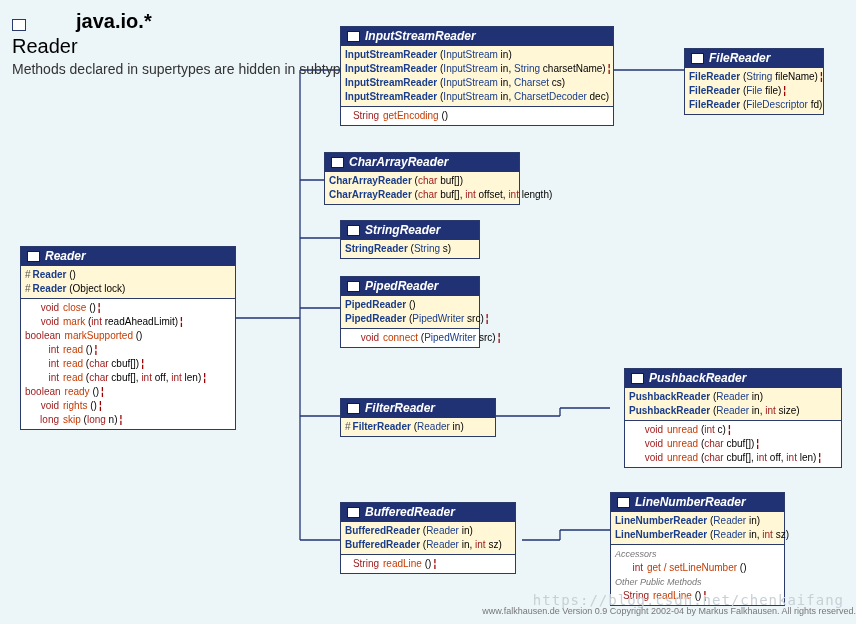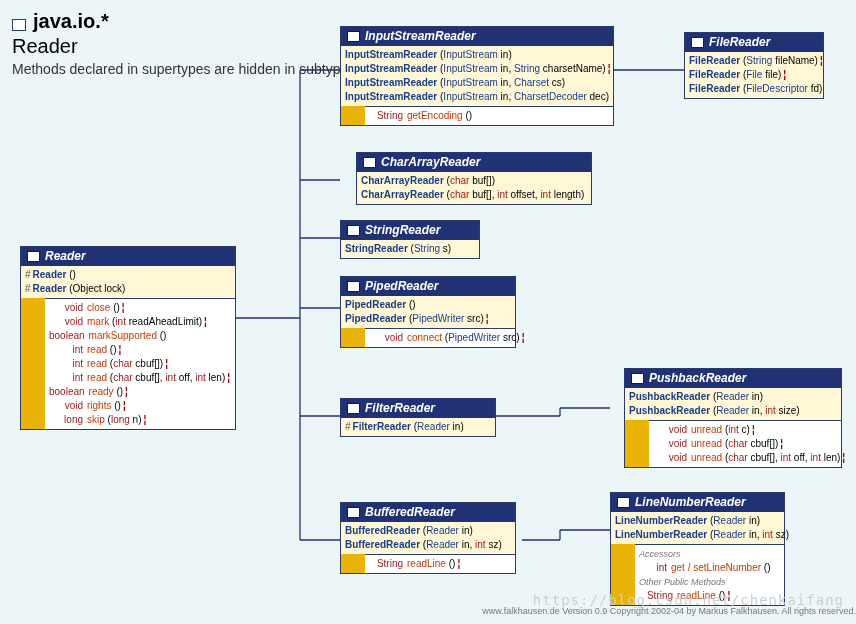--- a/index.html
+++ b/index.html
@@ -10,21 +10,21 @@
     font-family: Arial, Helvetica, sans-serif;
     font-size: 11px;
     width: 856px;
     height: 624px;
     position: relative;
     overflow: hidden;
   }
 
   .header { position: absolute; left: 12px; top: 10px; }
   .pkg-icon { display: inline-block; width: 14px; height: 12px; border: 1px solid #2a3a6a; background: #fff; vertical-align: middle; margin-right: 4px; }
-  .h-title { font-size: 20px; font-weight: bold; color: #000; display: inline; }
+  .h-title { font-size: 20px; font-weight: bold; color: #000; display: inline; margin-left: 43px; }
   .h-sub   { font-size: 20px; font-weight: normal; color: #000; margin-top: 2px; }
   .h-note  { font-size: 14px; color: #333; margin-top: 3px; }
 
   .box {
     position: absolute;
     border: 1px solid #2a3a6a;
     background: #eab308;
     min-width: 140px;
   }
   .box-hd {
@@ -42,21 +42,21 @@
     width: 13px; height: 11px;
     background: #fff;
     border: 1px solid #0a1a4a;
   }
   .box-body {
     background: #fff7d6;
     padding: 2px 4px;
     font-size: 10px;
     line-height: 14px;
   }
-  .box-body.white { background: #fff; margin-left: 24px; }
+  .box-body.white { background: #fff; }
   .sep { border-top: 1px solid #2a3a6a; }
 
   .kw  { color: #a02020; }     
   .typ { color: #1a3c8a; font-weight: bold; } 
   .typ2{ color: #1a3c8a; }     
   .accessor { color: #777; font-style: italic; font-size: 9px; }
   .mname { color: #c43a00; }   
   .thr { color: #900; font-weight: bold; padding-left: 2px;} 
   .prot { color: #555; padding-right: 2px;} 
 
@@ -148,54 +148,54 @@
       <div class="row"><span class="typ">InputStreamReader</span> (<span class="typ2">InputStream</span> in)</div>
       <div class="row"><span class="typ">InputStreamReader</span> (<span class="typ2">InputStream</span> in, <span class="typ2">String</span> charsetName)<span class="thr">¦</span></div>
       <div class="row"><span class="typ">InputStreamReader</span> (<span class="typ2">InputStream</span> in, <span class="typ2">Charset</span> cs)</div>
       <div class="row"><span class="typ">InputStreamReader</span> (<span class="typ2">InputStream</span> in, <span class="typ2">CharsetDecoder</span> dec)</div>
     </div>
   <div class="box-body sep white">
       <div class="row"><span class="kw" style="display:inline-block;min-width:38px;text-align:right;padding-right:4px">String</span><span class="mname">getEncoding</span> <span>()</span></div>
     </div>
 </div>
 
-<div class="box" style="left:684px; top:32px; width:140px">
+<div class="box" style="left:684px; top:48px; width:140px">
   <div class="box-hd">
       <span class="cls-ic"></span>
       <span>FileReader</span>
     </div>
   <div class="box-body">
       <div class="row"><span class="typ">FileReader</span> (<span class="typ2">String</span> fileName)<span class="thr">¦</span></div>
       <div class="row"><span class="typ">FileReader</span> (<span class="typ2">File</span> file)<span class="thr">¦</span></div>
       <div class="row"><span class="typ">FileReader</span> (<span class="typ2">FileDescriptor</span> fd)</div>
     </div>
 </div>
 
-<div class="box" style="left:356px; top:152px; width:236px">
+<div class="box" style="left:324px; top:152px; width:196px">
   <div class="box-hd">
       <span class="cls-ic"></span>
       <span>CharArrayReader</span>
     </div>
   <div class="box-body">
       <div class="row"><span class="typ">CharArrayReader</span> (<span class="kw">char</span> buf[])</div>
       <div class="row"><span class="typ">CharArrayReader</span> (<span class="kw">char</span> buf[], <span class="kw">int</span> offset, <span class="kw">int</span> length)</div>
     </div>
 </div>
 
 <div class="box" style="left:340px; top:220px; width:140px">
   <div class="box-hd">
       <span class="cls-ic"></span>
       <span>StringReader</span>
     </div>
   <div class="box-body">
       <div class="row"><span class="typ">StringReader</span> (<span class="typ2">String</span> s)</div>
     </div>
 </div>
 
-<div class="box" style="left:340px; top:276px; width:176px">
+<div class="box" style="left:340px; top:276px; width:140px">
   <div class="box-hd">
       <span class="cls-ic"></span>
       <span>PipedReader</span>
     </div>
   <div class="box-body">
       <div class="row"><span class="typ">PipedReader</span> ()</div>
       <div class="row"><span class="typ">PipedReader</span> (<span class="typ2">PipedWriter</span> src)<span class="thr">¦</span></div>
     </div>
   <div class="box-body sep white">
       <div class="row"><span class="kw" style="display:inline-block;min-width:38px;text-align:right;padding-right:4px">void</span><span class="mname">connect</span> (<span class="typ2">PipedWriter</span> src)<span class="thr">¦</span></div>

